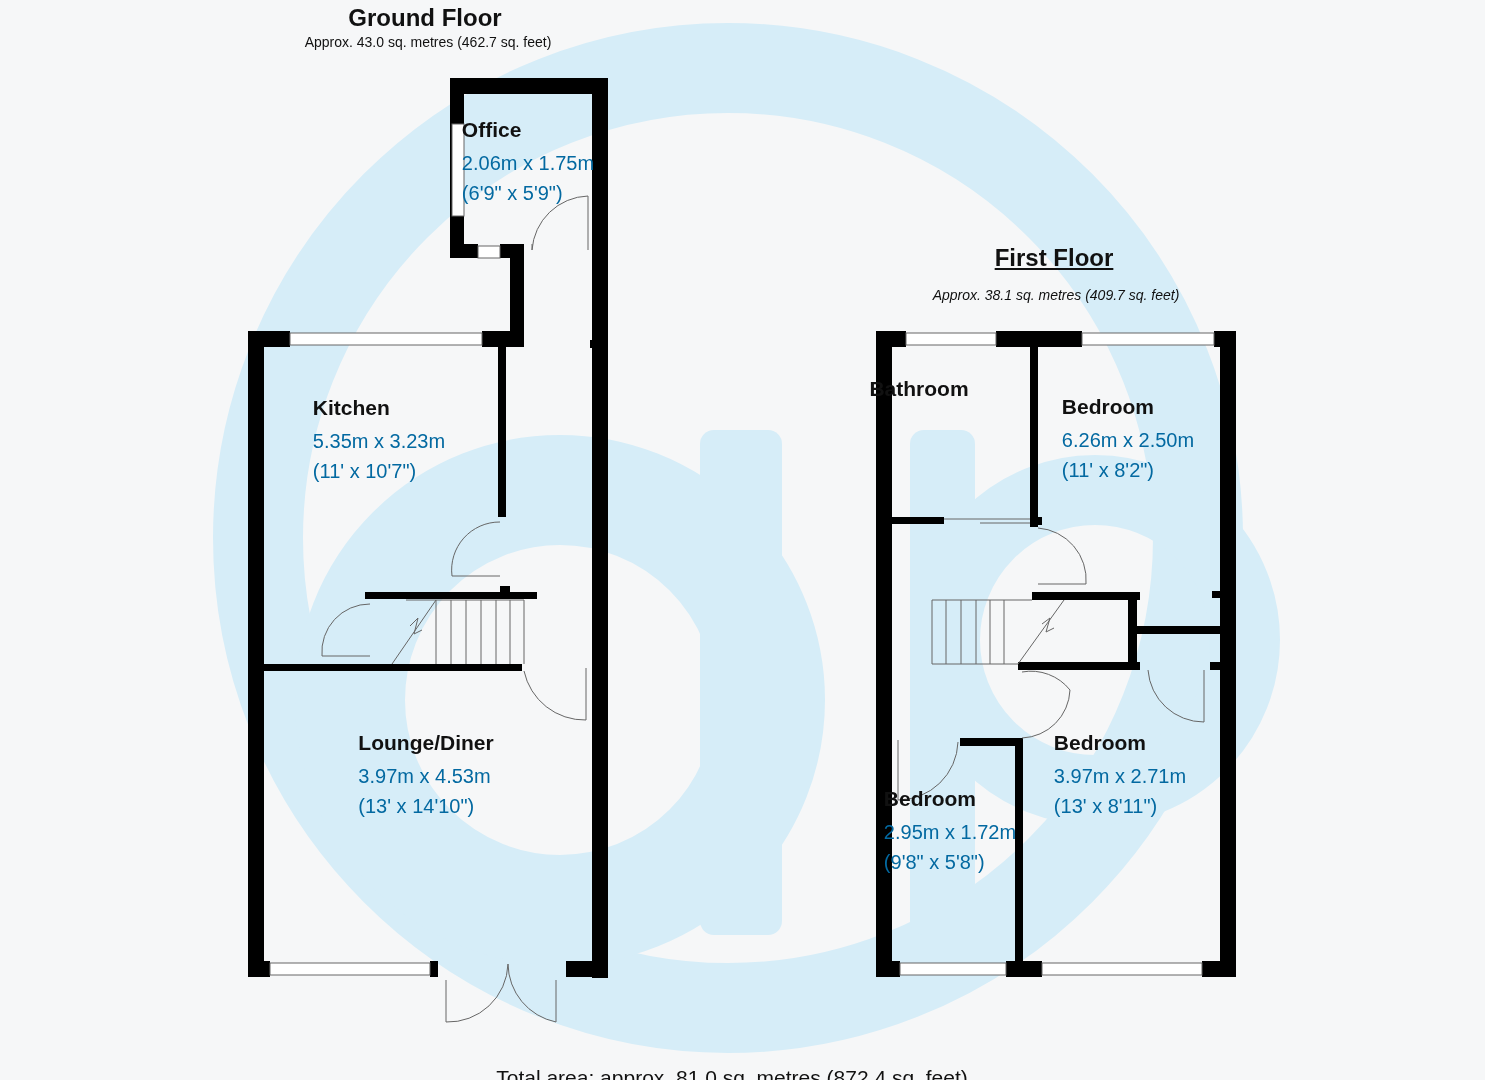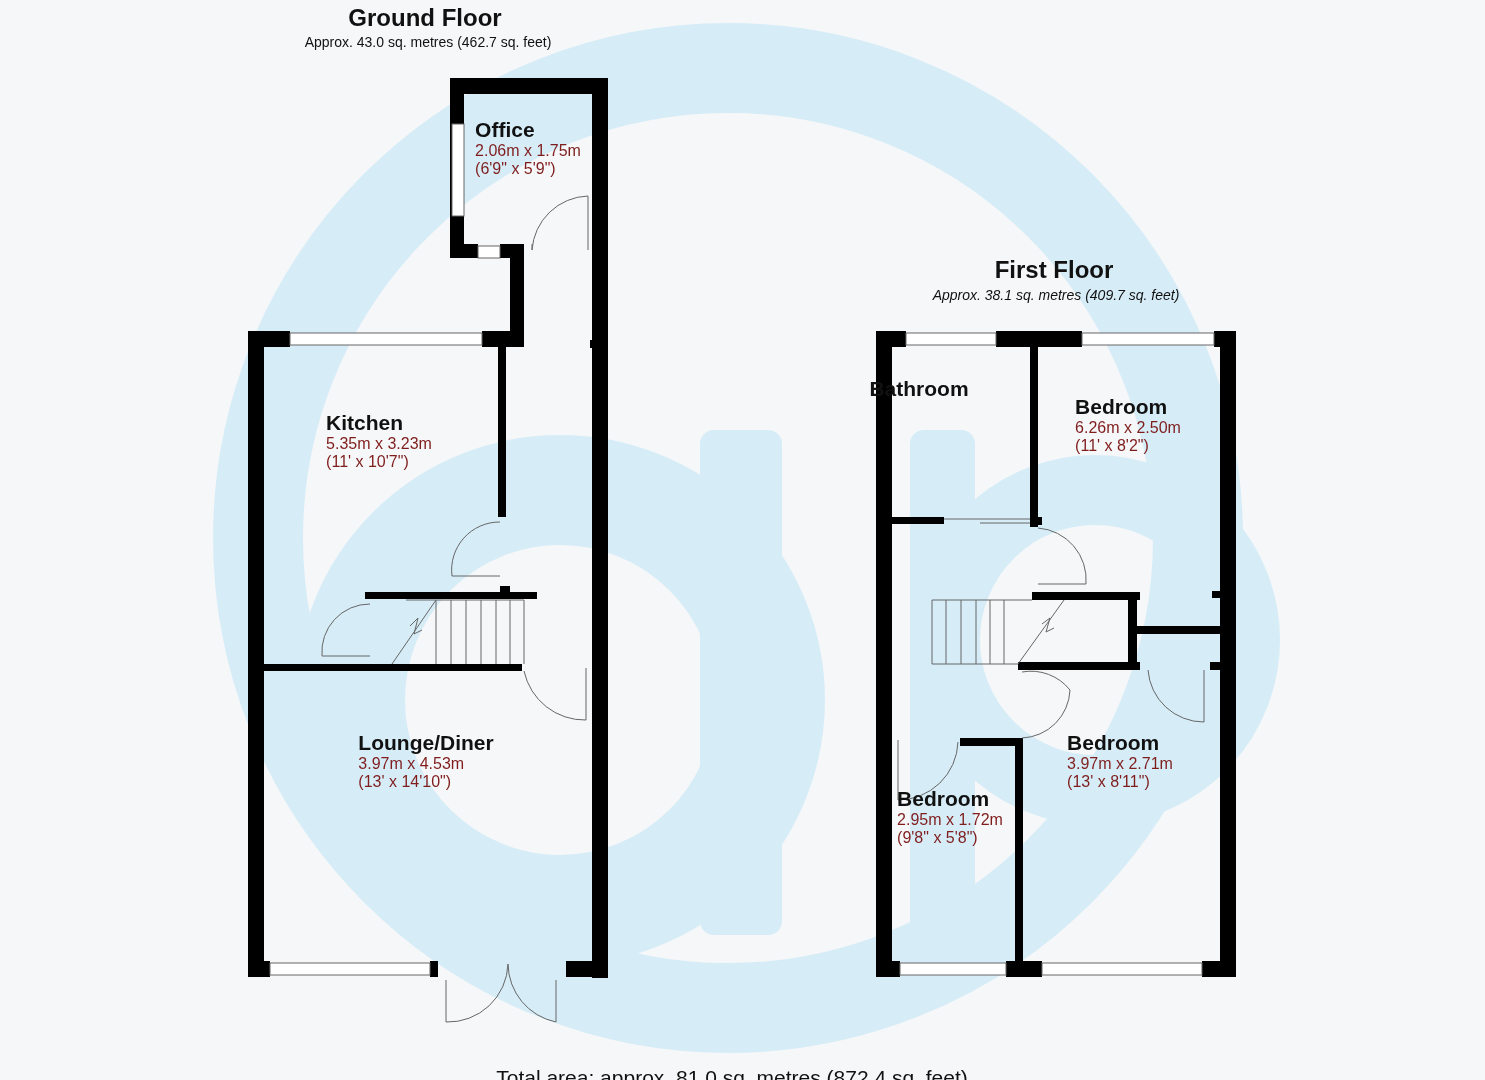--- a/index.html
+++ b/index.html
@@ -7,21 +7,21 @@
     width: 1485px; height: 1080px; position: relative; overflow: hidden;
     background: #f6f7f8;
     font-family: "Liberation Sans", sans-serif;
   }
   #bg-watermark { position: absolute; left: 0; top: 0; width: 1485px; height: 1080px; }
   #plan { position: absolute; left: 0; top: 0; width: 1485px; height: 1080px; }
   .txt { position: absolute; color: #111; white-space: nowrap; transform: translateX(-50%); }
   .floor-title { font-size: 24px; font-weight: bold; }
   .floor-sub { font-size: 14px; }
   .room-name { font-size: 21px; font-weight: bold; color: #111; }
-  .room-dim { font-size: 16px; line-height: 18px; color: #7f1d1d; }
+  .room-dim { font-size: 20px; line-height: 18px; color: #0369a1; margin-top: 12px; }
   .total { font-size: 21px; color: #111; margin-top: 16px; }
 </style>
 </head>
 <body>
 
 <svg id="bg-watermark" viewBox="0 0 1485 1080">
   <circle cx="728" cy="538" r="470" fill="none" stroke="#d6edf8" stroke-width="90"></circle>
   <path d="M 300 540 A 430 430 0 0 1 720 130" fill="none" stroke="#d6edf8" stroke-width="0"></path>
   <circle cx="560" cy="700" r="210" fill="none" stroke="#d6edf8" stroke-width="110"></circle>
   <rect x="700" y="430" width="82" height="505" rx="14" fill="#d6edf8"></rect>
@@ -127,33 +127,33 @@
 
 <div class="txt floor-title" style="left:425px; top:4px;">Ground Floor</div>
 <div class="txt floor-sub" style="left:428px; top:34px;">Approx. 43.0 sq. metres (462.7 sq. feet)</div>
 
 <div class="txt" style="left:528px; top:118px;">
   <div class="room-name">Office</div>
   <div class="room-dim">2.06m x 1.75m</div>
   <div class="room-dim">(6'9" x 5'9")</div>
 </div>
 
-<div class="txt" style="left:379px; top:411px;">
+<div class="txt" style="left:379px; top:396px;">
   <div class="room-name">Kitchen</div>
   <div class="room-dim">5.35m x 3.23m</div>
   <div class="room-dim">(11' x 10'7")</div>
 </div>
 
 <div class="txt" style="left:426px; top:731px;">
   <div class="room-name">Lounge/Diner</div>
   <div class="room-dim">3.97m x 4.53m</div>
   <div class="room-dim">(13' x 14'10")</div>
 </div>
 
-<div class="txt floor-title" style="left:1054px; top:256px;">First Floor</div>
+<div class="txt floor-title" style="left:1054px; top:244px;text-decoration:underline;">First Floor</div>
 <div class="txt floor-sub" style="left:1056px; top:287px;font-style:italic;">Approx. 38.1 sq. metres (409.7 sq. feet)</div>
 
 <div class="txt" style="left:919px; top:377px;">
   <div class="room-name">Bathroom</div>
 </div>
 
 <div class="txt" style="left:1128px; top:395px;">
   <div class="room-name">Bedroom</div>
   <div class="room-dim">6.26m x 2.50m</div>
   <div class="room-dim">(11' x 8'2")</div>

